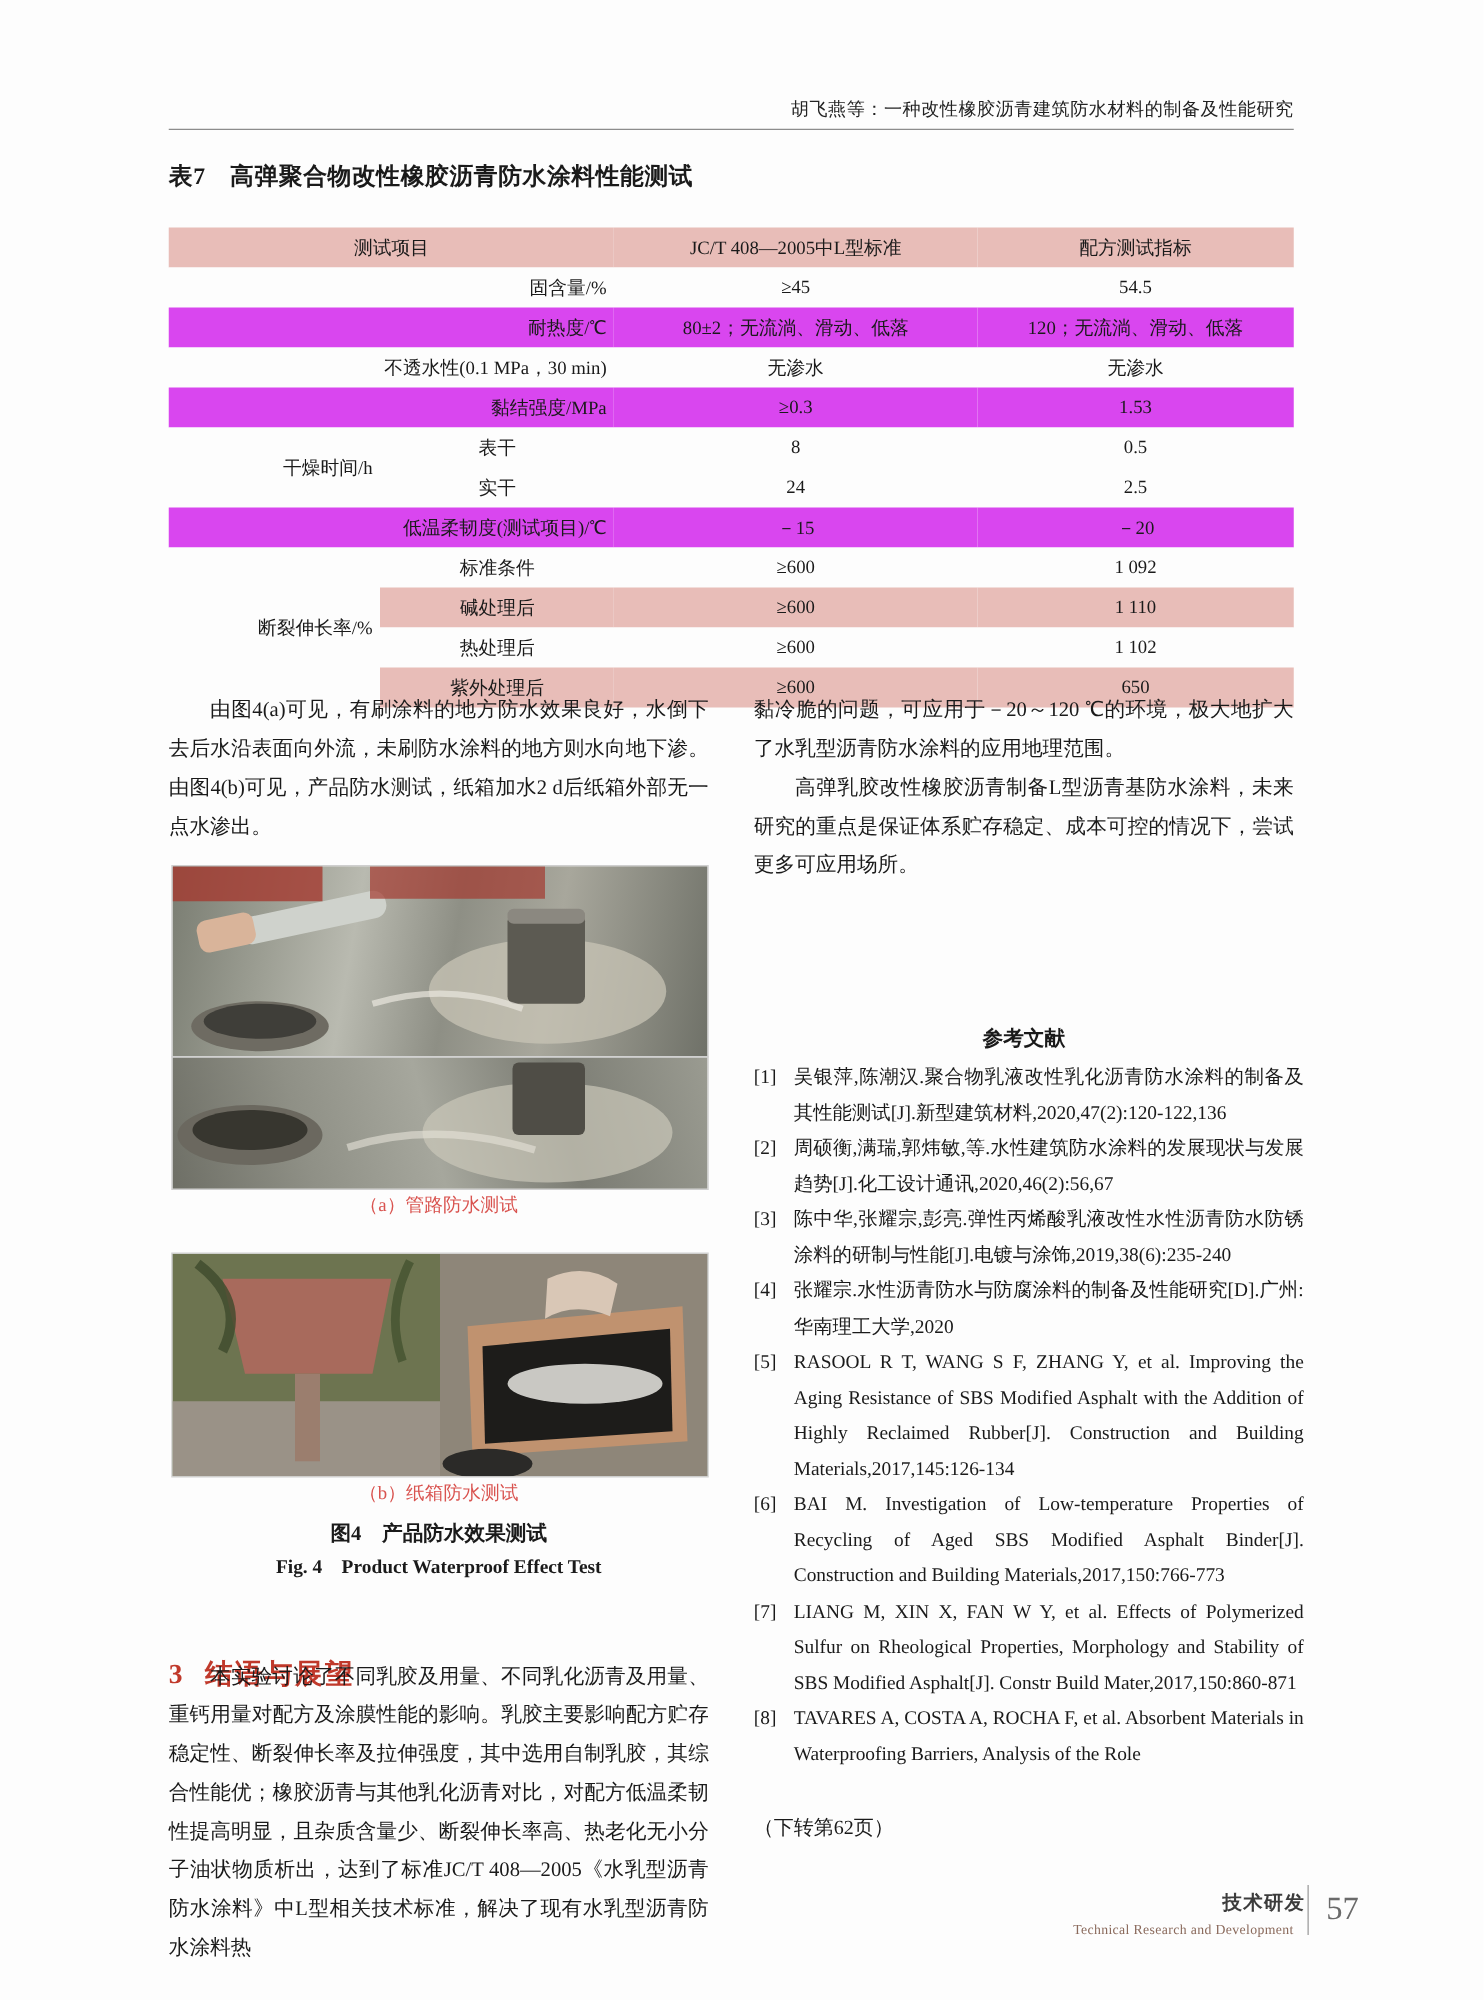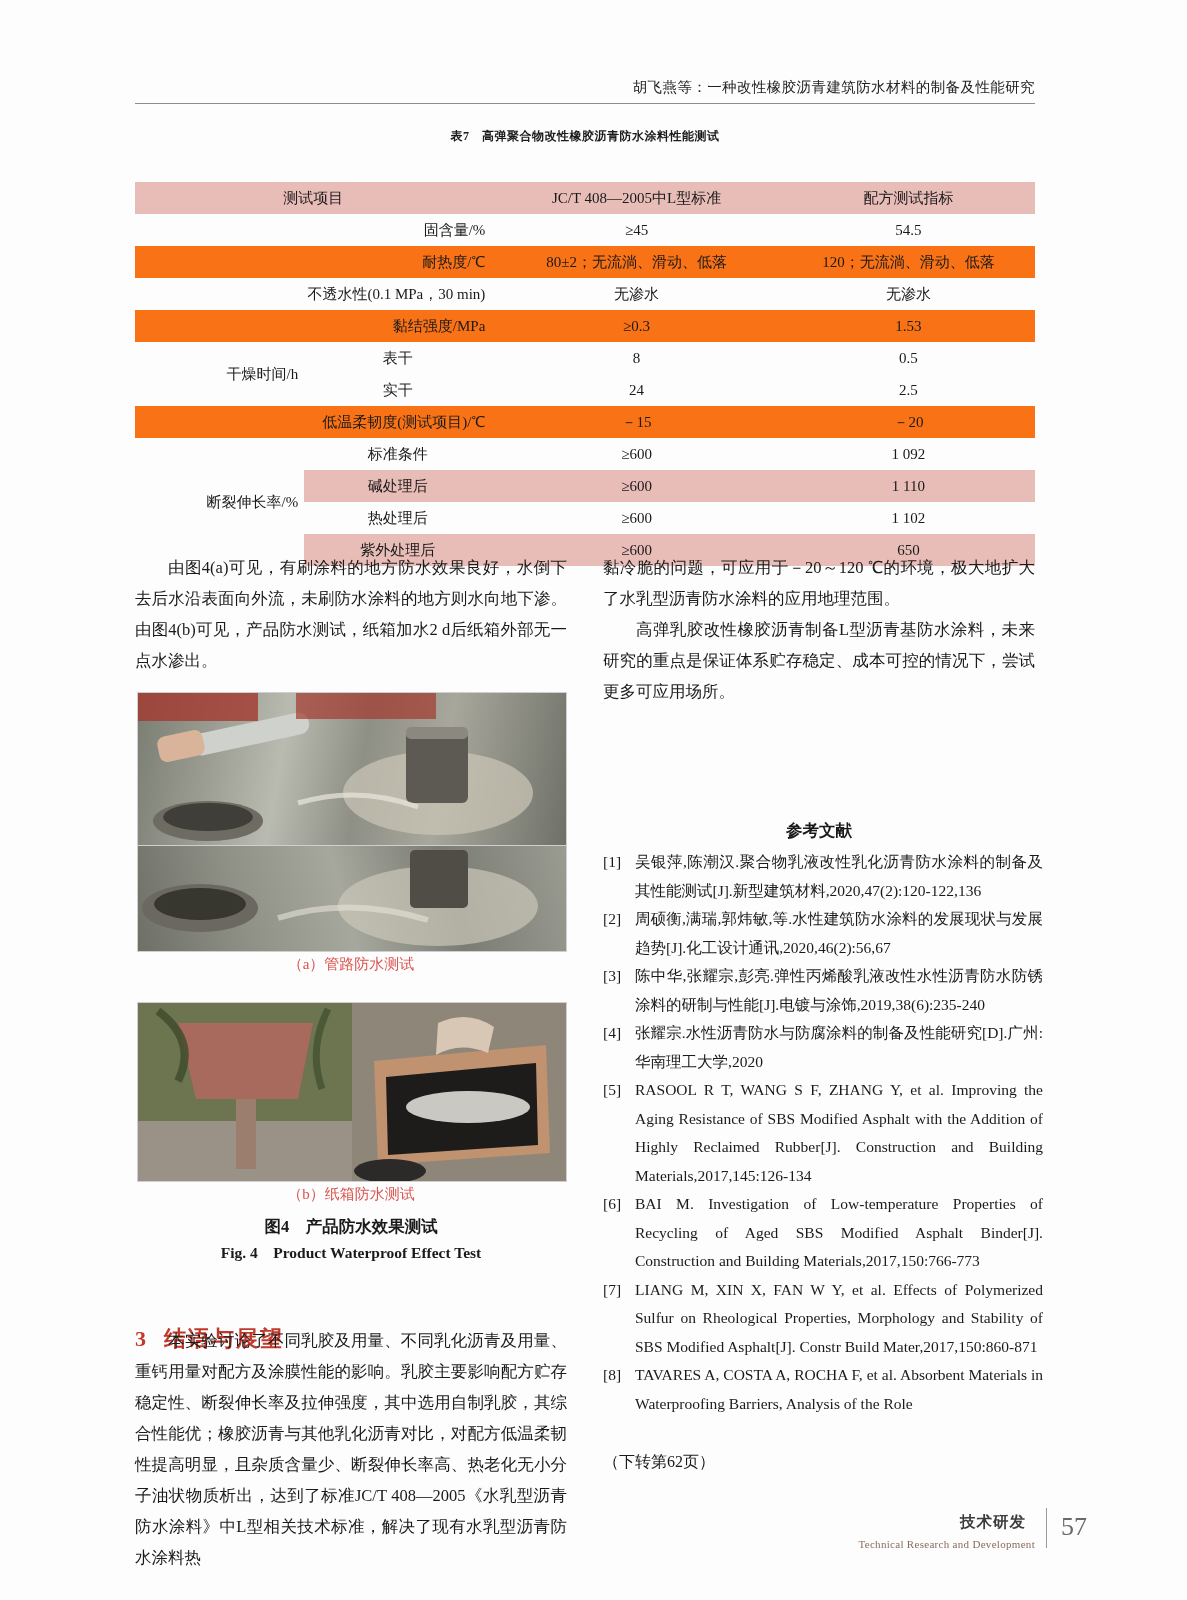--- a/index.html
+++ b/index.html
@@ -36,22 +36,22 @@
     height: 1px;
     background: #8c8c8c;
   }
 
   
   .tbl-cap-cn {
     position: absolute;
     left: 135px;
     top: 128px;
     width: 900px;
-    text-align: center;
-    font-size: 12px;
+    text-align: left;
+    font-size: 19px;
     font-weight: bold;
     letter-spacing: .5px;
   }
   .tbl-cap-en {
     position: absolute;
     left: 135px;
     top: 156px;
     width: 900px;
     text-align: center;
     font-size: 15.5px;
@@ -67,21 +67,21 @@
     border-collapse: collapse;
     font-size: 15px;
   }
   .tbl td, .tbl th {
     border: 0;
     padding: 4px 6px;
     height: 24px;
     text-align: center;
     font-weight: normal;
   }
-  .tbl tr.shade td { background: #f97316; }
+  .tbl tr.shade td { background: #d946ef; }
   .tbl tr.plain td { background: #fdfdfd; }
   .tbl td.cell-shade { background: #e8bdb8; }
   .tbl td.cell-plain { background: #fdfdfd; }
   .tbl td.left { text-align: right; padding-left: 14px; }
   .tbl .hdr td { background: #e8bdb8; font-weight: normal; }
   .tbl .sub { width: 190px; }
 
   
   .col-left {
     position: absolute;
@@ -198,21 +198,21 @@
     position: absolute;
     left: 603px;
     top: 1452px;
     width: 432px;
     font-size: 16px;
   }
 
   
   .footer-cn {
     position: absolute;
-    right: 161px;
+    right: 143px;
     top: 1512px;
     font-size: 15.5px;
     font-weight: bold;
     color: #3c3c3c;
     text-align: right;
     letter-spacing: 1px;
   }
   .footer-en {
     position: absolute;
     right: 152px;

